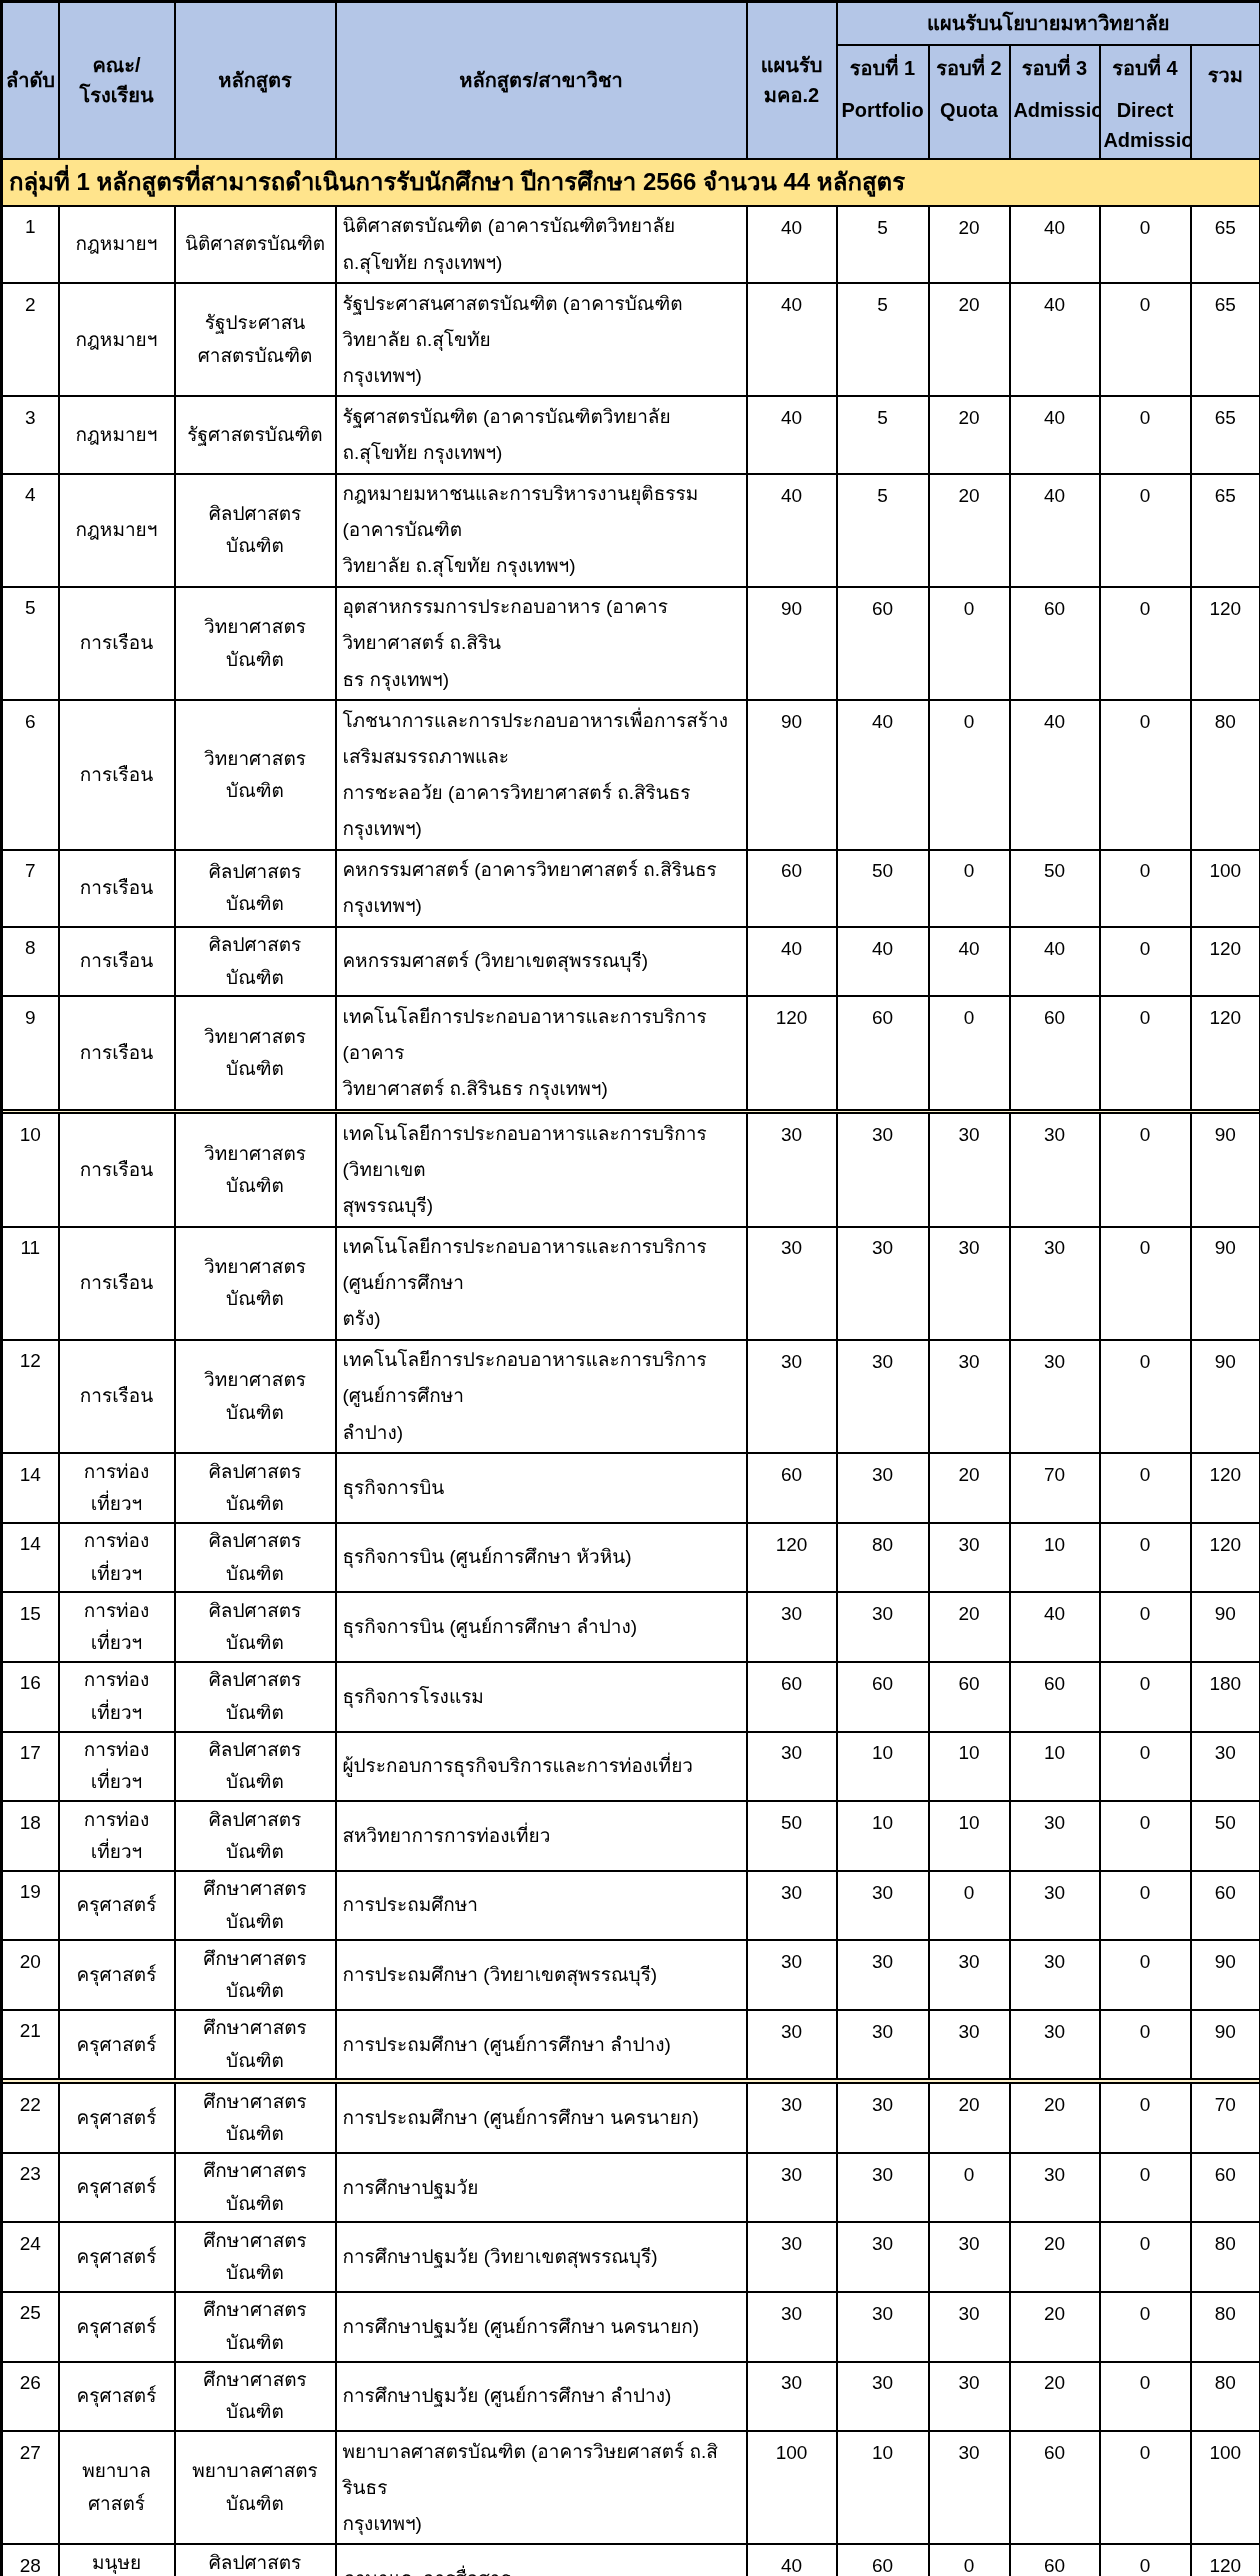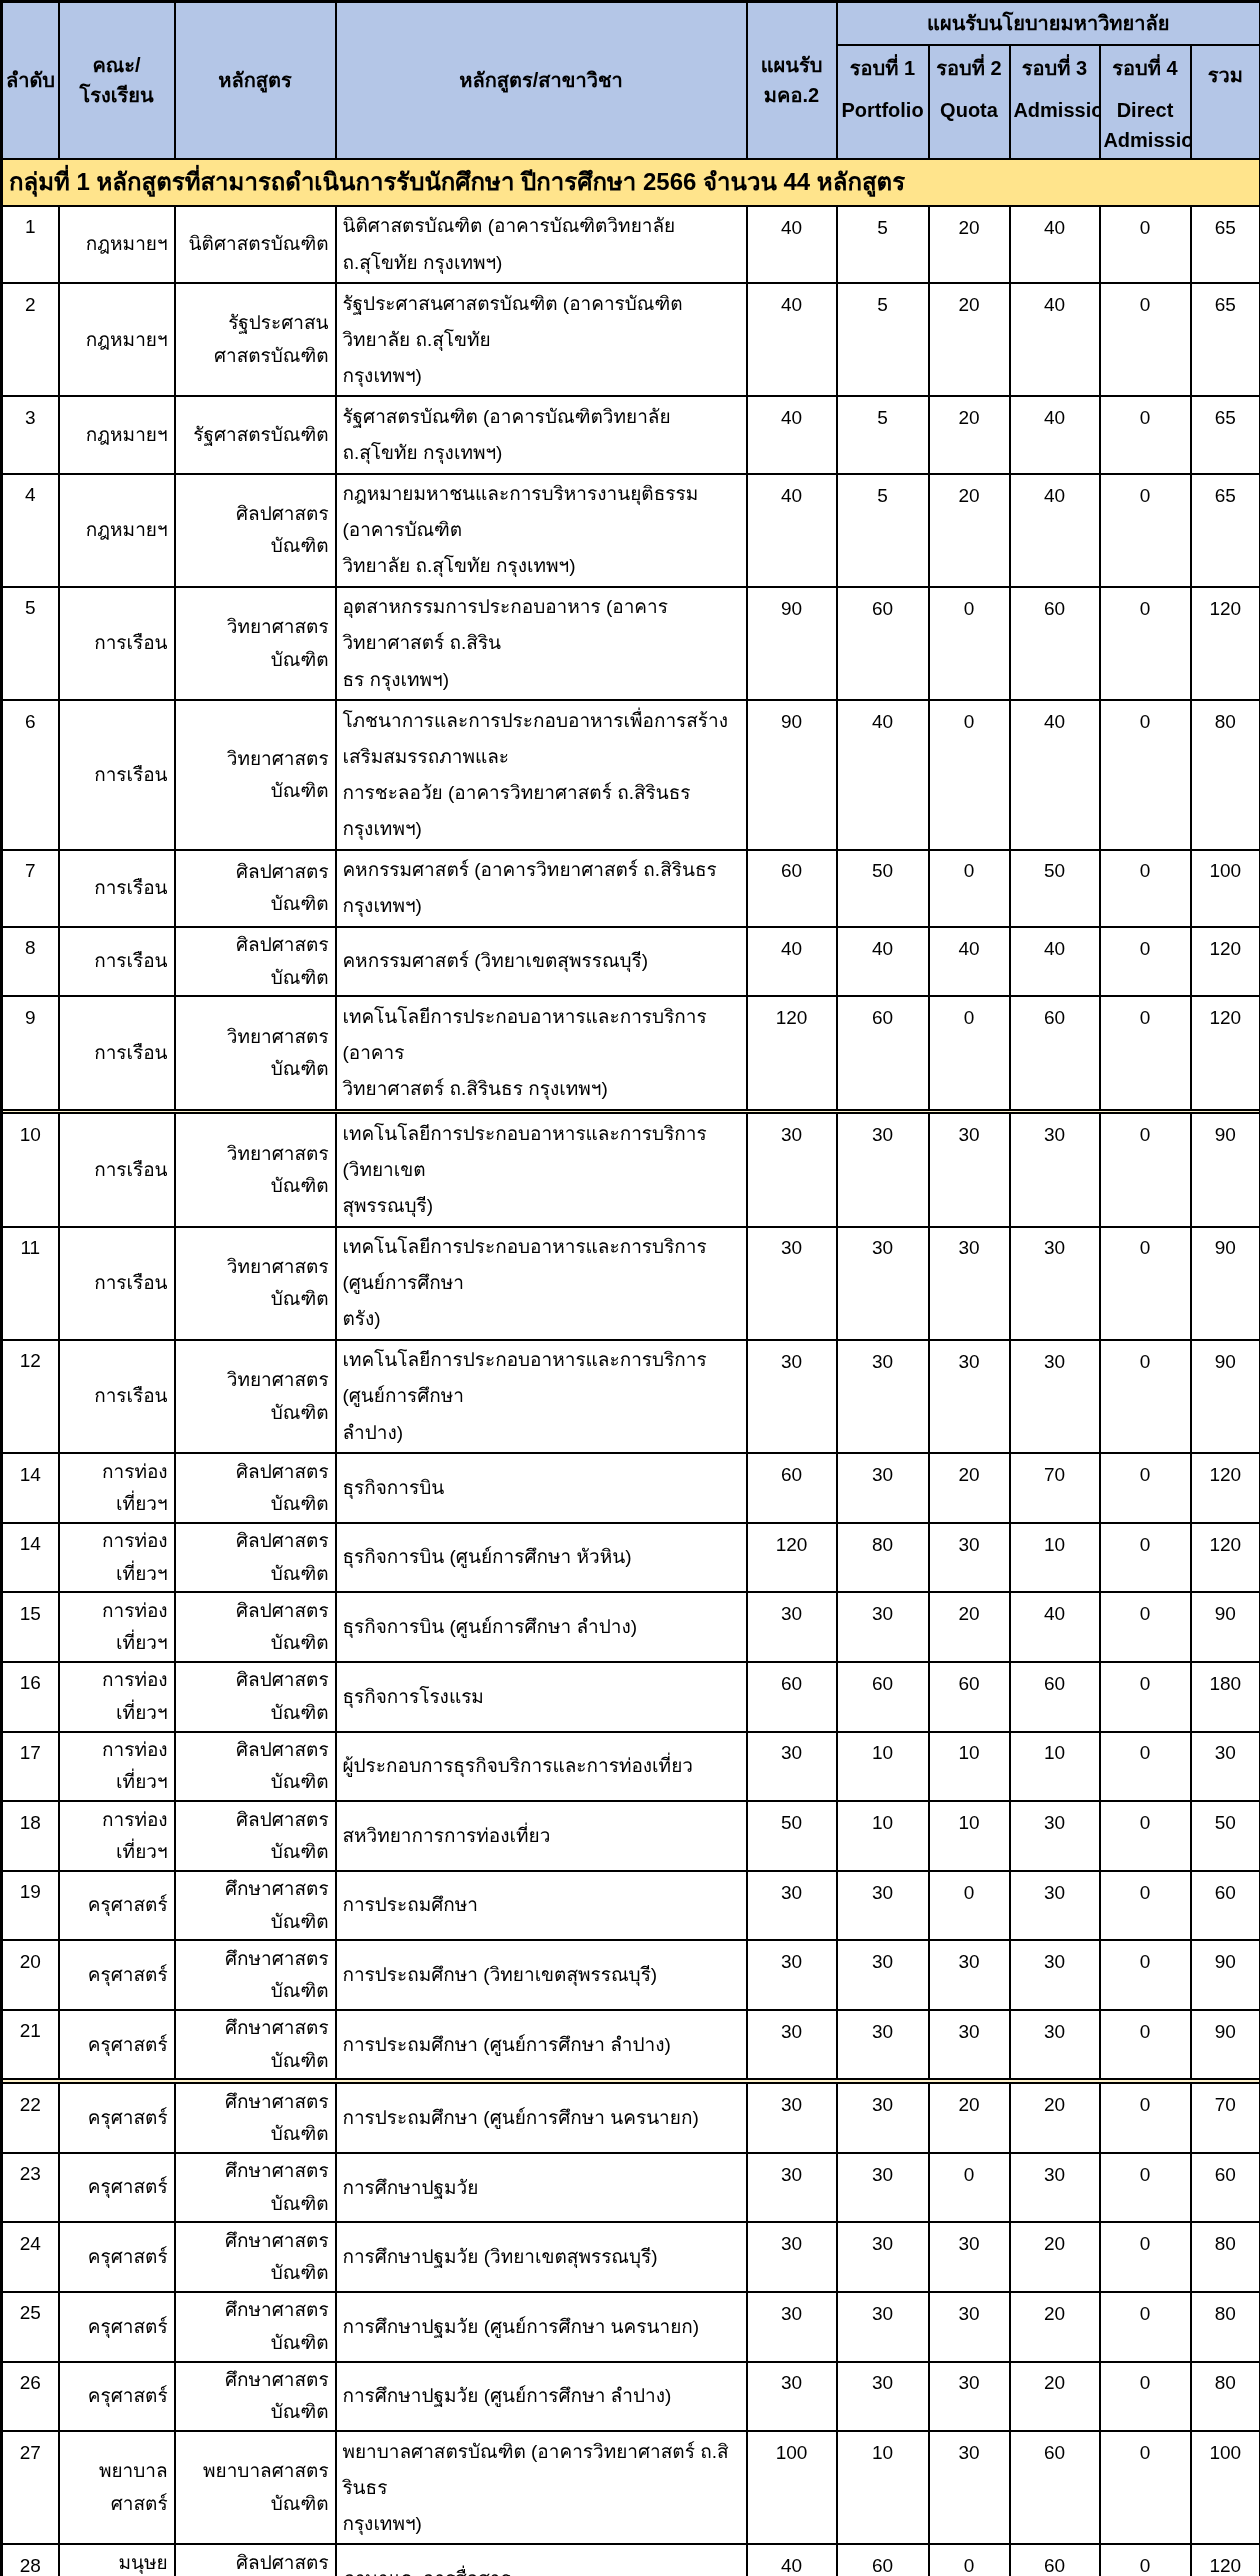--- a/index.html
+++ b/index.html
@@ -59,21 +59,21 @@
     vertical-align:middle;
     background:#ffffff;
   }
   td.no{
     text-align:center;
     vertical-align:top;
     padding-top:4.4px;
     line-height:1.7;
   }
   td.fac,td.prog{
-    text-align:right;
+    text-align:center;
     line-height:1.7;
     border-radius:13px;
   }
   td.major{
     text-align:left;
     white-space:pre-line;
     line-height:1.9;
   }
   td.num{
     text-align:center;
@@ -469,21 +469,21 @@
         <td class="num">30</td>
         <td class="num">30</td>
         <td class="num">20</td>
         <td class="num">0</td>
         <td class="num total">80</td>
       </tr>
       <tr class="data">
         <td class="no">27</td>
         <td class="fac">พยาบาลศาสตร์</td>
         <td class="prog">พยาบาลศาสตรบัณฑิต</td>
-        <td class="major">พยาบาลศาสตรบัณฑิต (อาคารวิทยาศาสตร์ ถ.สิรินธร
+        <td class="major">พยาบาลศาสตรบัณฑิต (อาคารวิษยศาสตร์ ถ.สิรินธร
 กรุงเทพฯ)</td>
         <td class="num plan">100</td>
         <td class="num">10</td>
         <td class="num">30</td>
         <td class="num">60</td>
         <td class="num">0</td>
         <td class="num total">100</td>
       </tr>
       <tr class="data">
         <td class="no">28</td>

